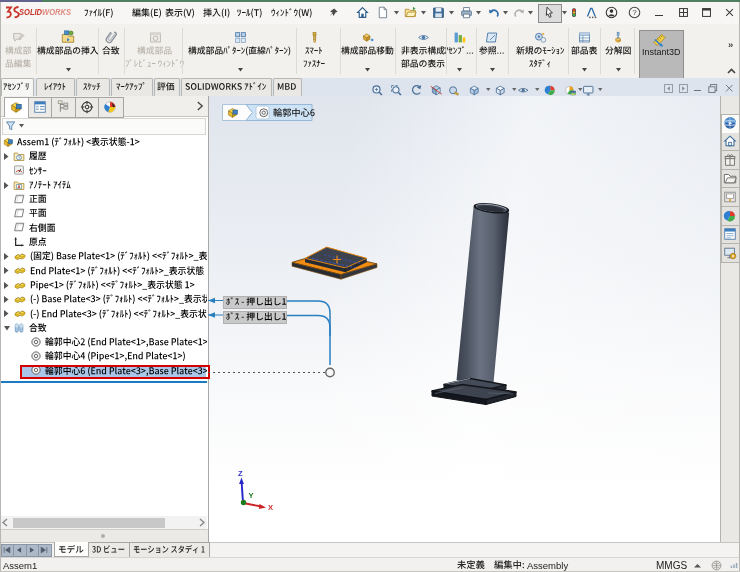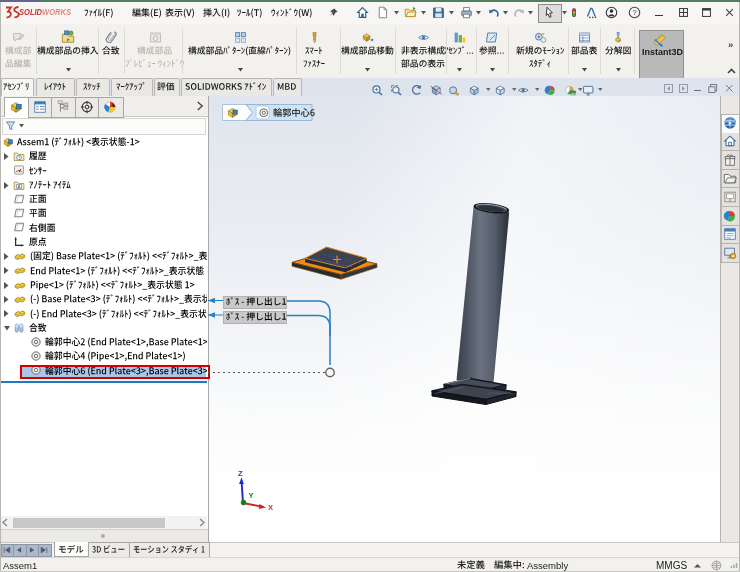--- a/index.html
+++ b/index.html
@@ -536,21 +536,21 @@
 <div class="abs" style="left:568px;top:28px;width:1px;height:46px;background:#dddbd6"></div>
 <div class="abs" style="left:600px;top:28px;width:1px;height:46px;background:#dddbd6"></div>
 <div class="abs" style="left:634px;top:28px;width:1px;height:46px;background:#dddbd6"></div>
 <div class="abs" style="left:639px;top:30px;width:43px;height:47px;background:#b9b9b9;border:1px solid #8f8f8f"></div>
 <svg class="abs" style="left:652px;top:32px" width="15" height="15" viewBox="0 0 16 16">
     <path d="M2 11 L10.5 2.5 L14 6 L5.5 14.5 Z" fill="#f5d243" stroke="#9a7820" stroke-width=".8"></path>
     <path d="M4.2 9.4 l1.6 1.6 M6 7.6 l1.6 1.6 M7.8 5.8 l1.6 1.6 M9.6 4 l1.6 1.6" stroke="#7a5f10" stroke-width=".8"></path>
     <path d="M3 8 L10 14.5" stroke="#2f7fd0" stroke-width="1.6" fill="none"></path>
     <path d="M12 15.5 l-3.8 -.4 1.8 -3 z" fill="#2f7fd0"></path>
   </svg>
-<div class="abs" style="left:642px;top:47.5px;font-size:9px;color:#1a1a1a;font-weight:bold;white-space:nowrap;line-height:1;">Instant3D</div>
+<div class="abs" style="left:642px;top:47.5px;font-size:9px;color:#1a1a1a;font-weight:normal;white-space:nowrap;line-height:1;">Instant3D</div>
 <div class="abs" style="left:728px;top:40px;font-size:9.5px;color:#444;font-weight:bold;white-space:nowrap;line-height:1;">»</div>
 <svg class="abs" style="left:727px;top:68px" width="9" height="6" viewBox="0 0 9 6">
     <path d="M1 5 L4.5 1.5 L8 5" fill="none" stroke="#444" stroke-width="1.6"></path>
   </svg>
 <div class="abs" style="left:0;top:78px;width:740px;height:18px;background:#dee4ed;border-bottom:1px solid #c9cfd8"></div>
 <div class="abs" style="left:1px;top:78px;width:31px;height:17px;background:#f6f6f4;border:1px solid #b9b7b2;border-bottom:none;border-radius:2px 2px 0 0"></div>
 <svg class="abs" style="left:3.3px;top:82.3px;" width="28" height="11" fill="#1a1a1a">
     <use href="#gff71" transform="translate(0.0 7.70) scale(0.0088 -0.0088)"></use>
     <use href="#gff7e" transform="translate(4.4 7.70) scale(0.0088 -0.0088)"></use>
     <use href="#gff9d" transform="translate(8.8 7.70) scale(0.0088 -0.0088)"></use>

